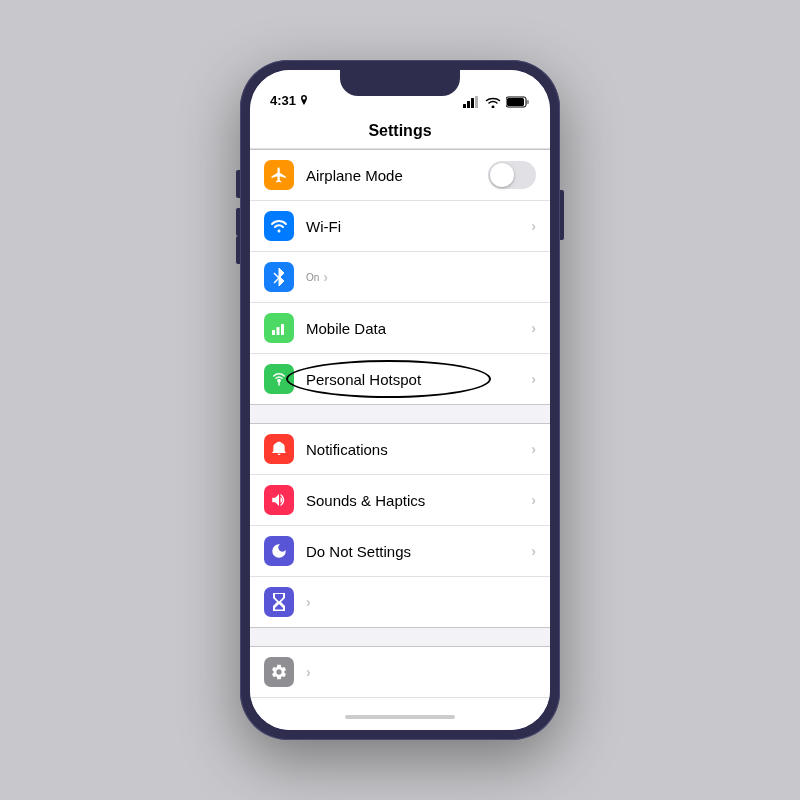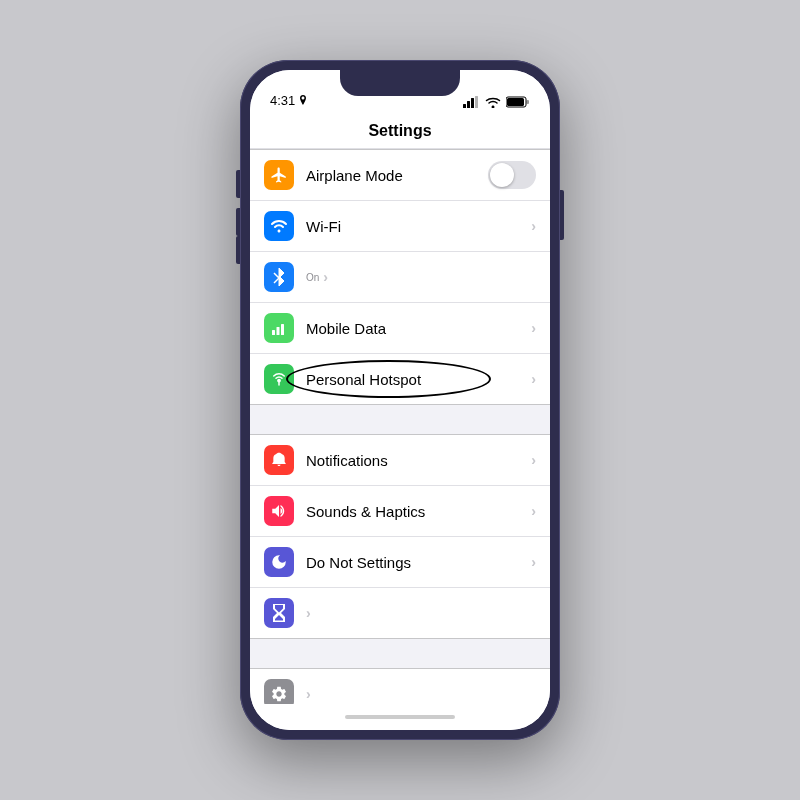--- a/index.html
+++ b/index.html
@@ -75,21 +75,21 @@
       left: 50%;
       transform: translateX(-50%);
       width: 120px;
       height: 26px;
       background: #2e2d4d;
       border-radius: 0 0 18px 18px;
     }
 
     .status-time {
       font-size: 13px;
-      font-weight: 400;
+      font-weight: 700;
       color: #000;
       display: flex;
       align-items: center;
       gap: 2px;
     }
 
     .status-icons {
       display: flex;
       align-items: center;
       gap: 5px;
@@ -116,21 +116,21 @@
 
     
     .settings-content {
       flex: 1;
       overflow-y: auto;
       background: #f2f2f7;
     }
 
     .settings-section {
       background: white;
-      margin-bottom: 29px;
+      margin-bottom: 18px;
       border-top: 0.5px solid #c6c6c8;
       border-bottom: 0.5px solid #c6c6c8;
     }
 
     .settings-row {
       display: flex;
       align-items: center;
       padding: 10px 14px;
       border-bottom: 0.5px solid #e0e0e5;
       background: white;

